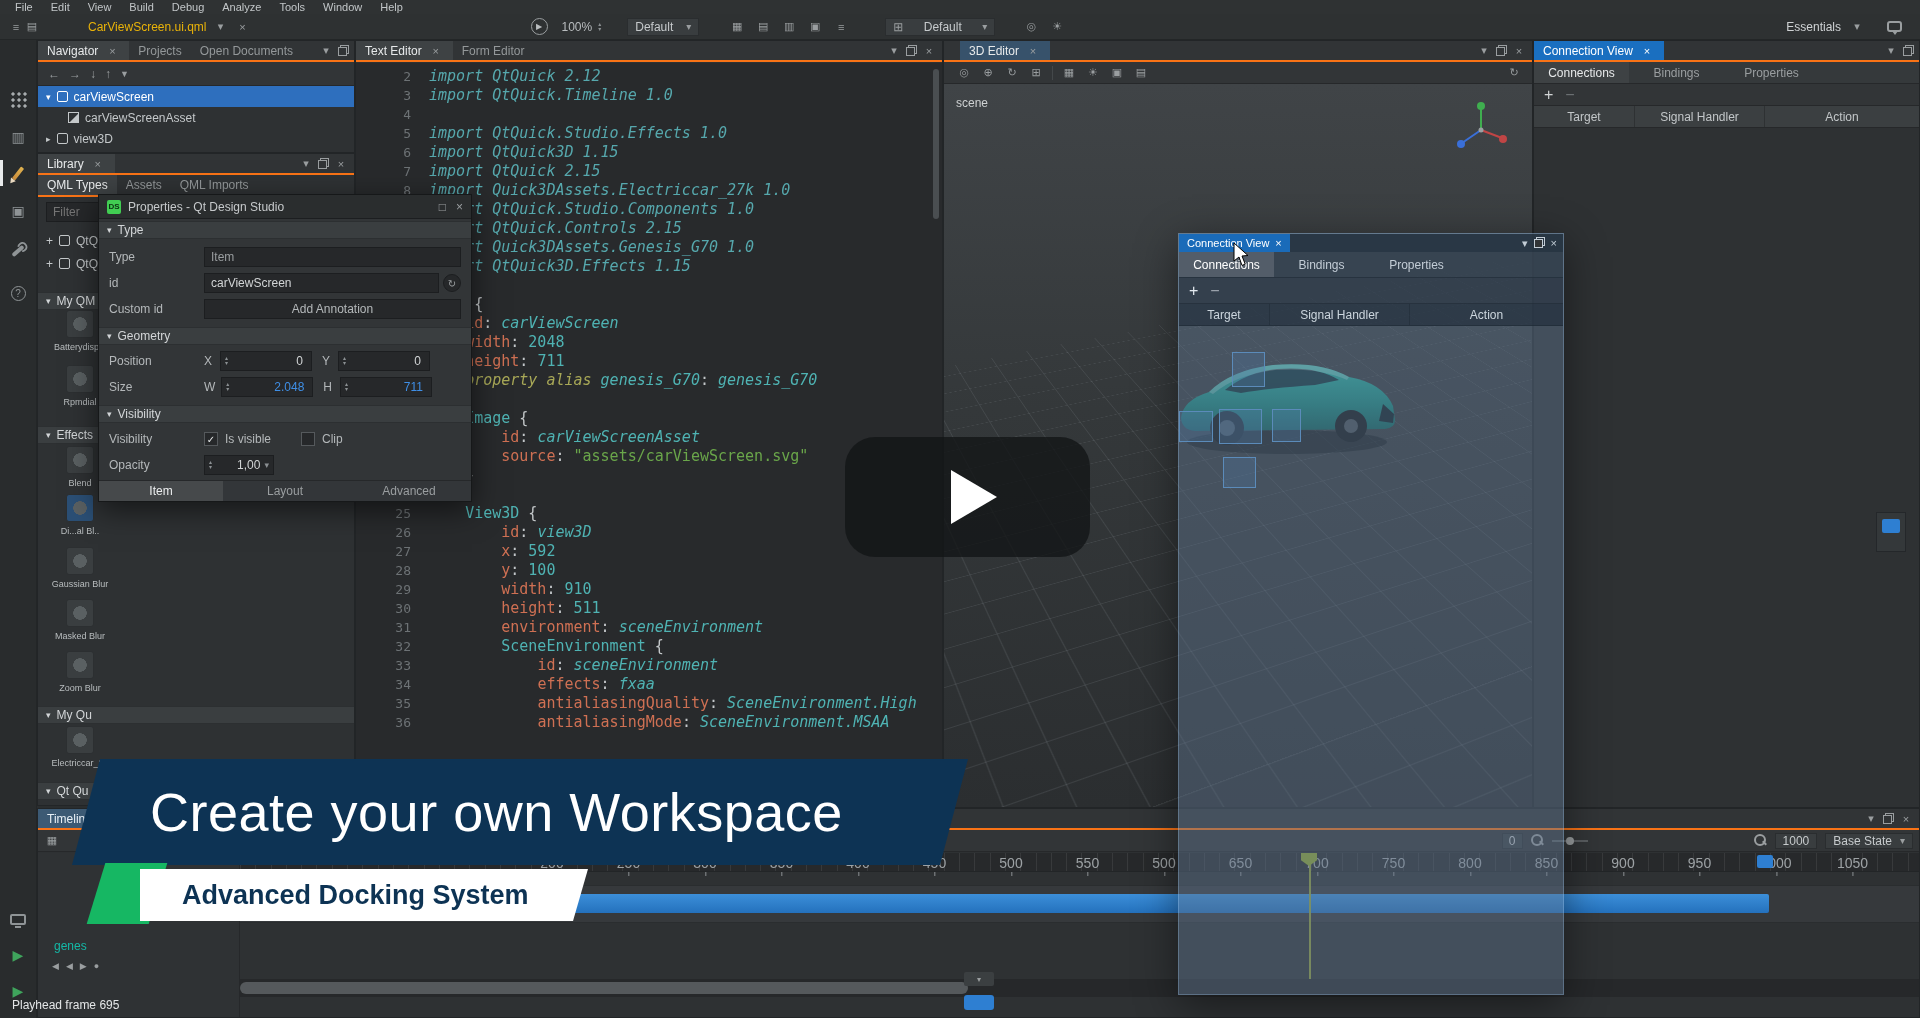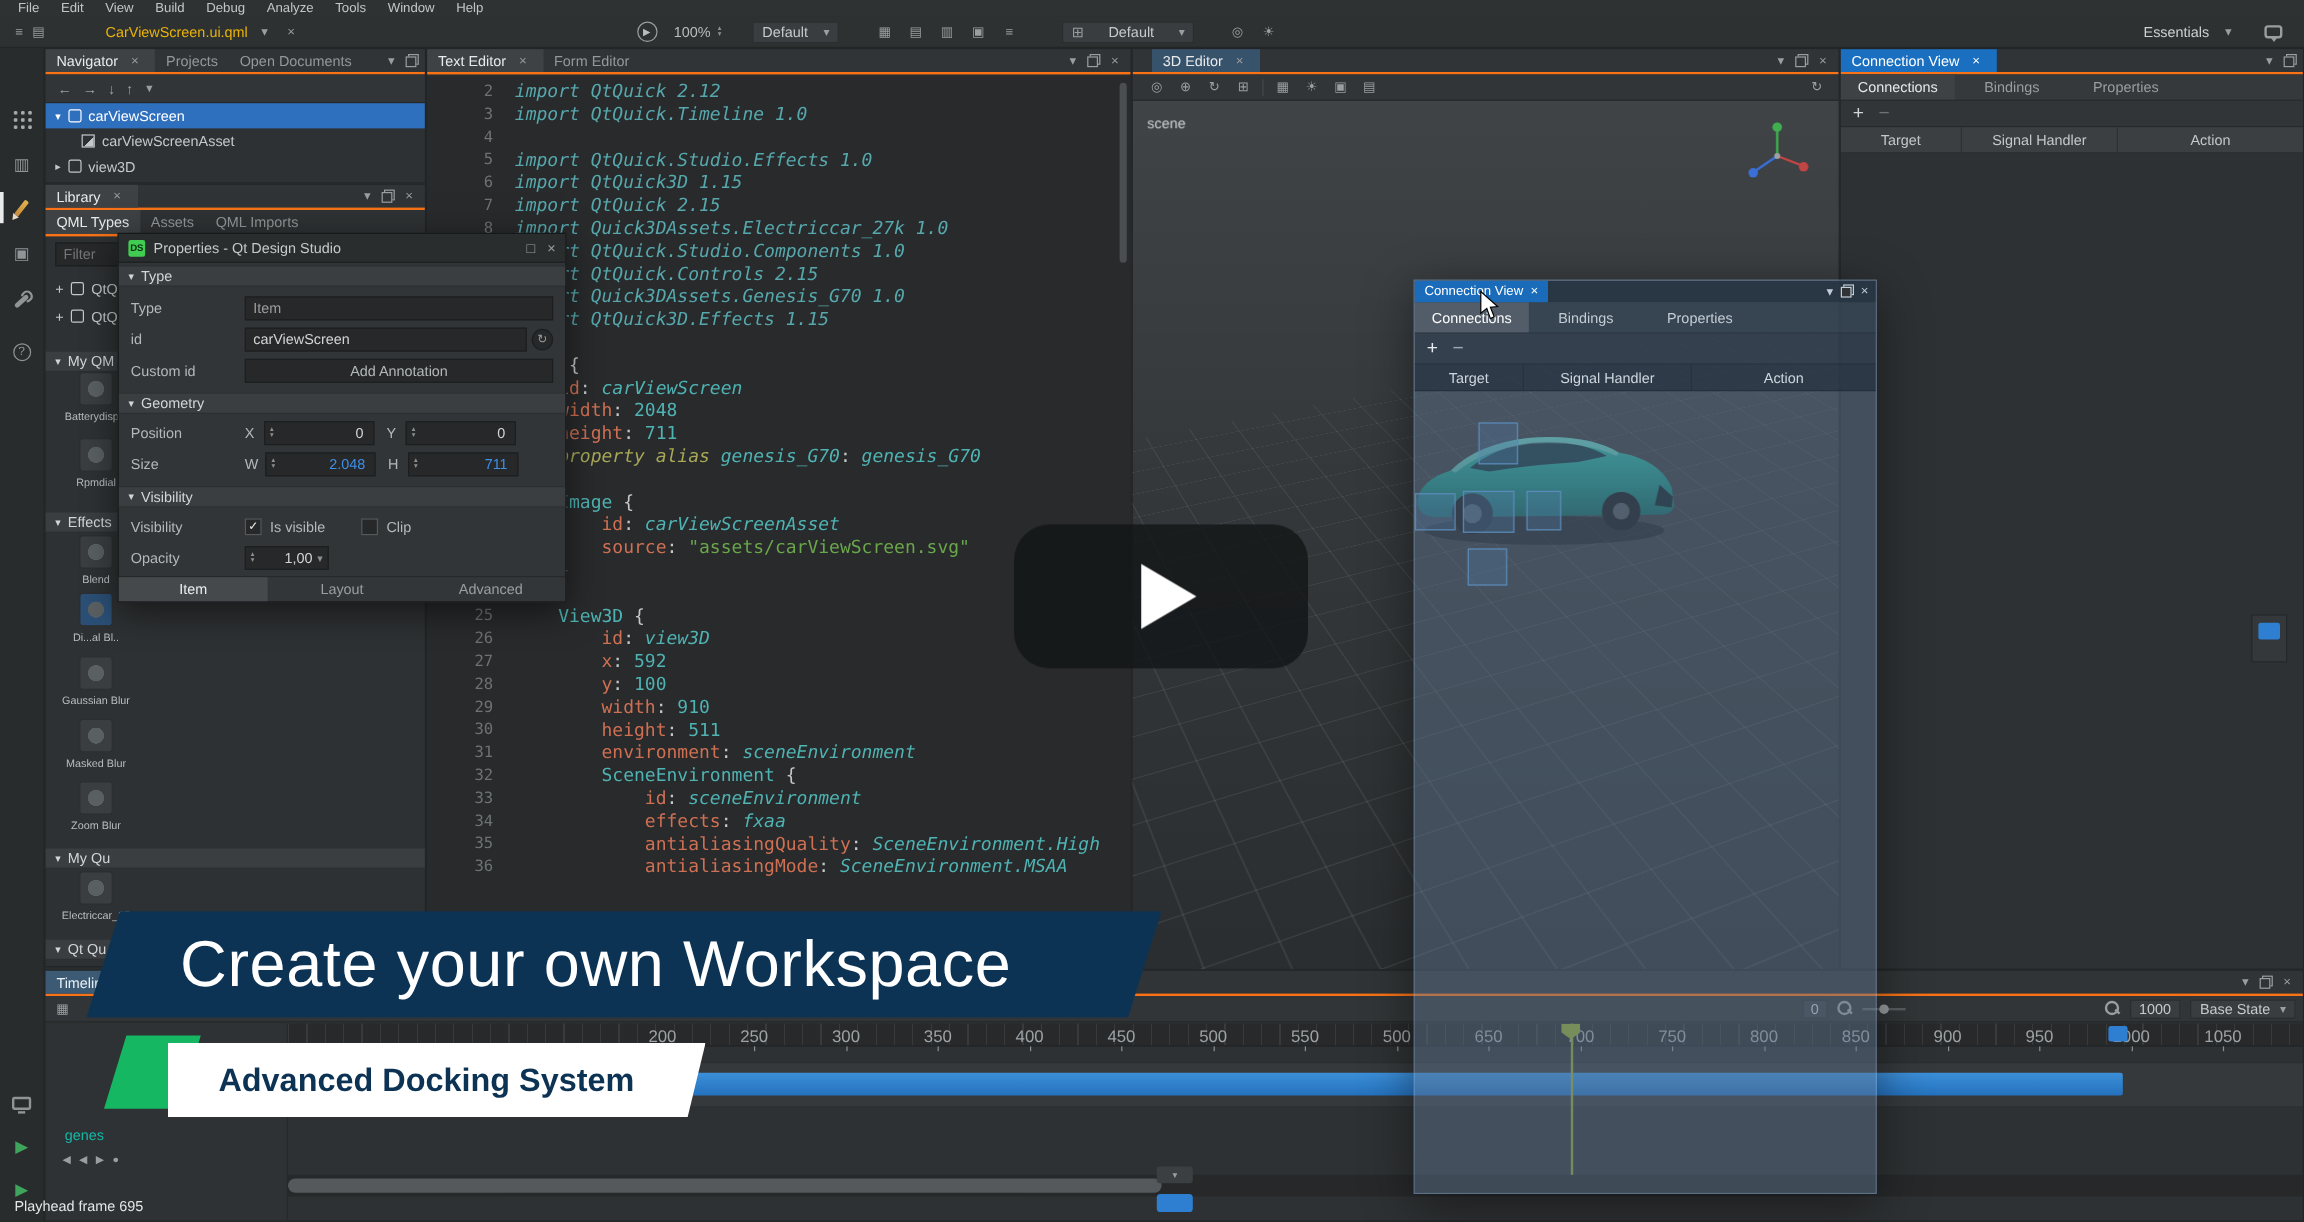--- a/index.html
+++ b/index.html
@@ -558,25 +558,25 @@
       <span style="font-size:9px;color:#8b9093">▾</span>
     </span>
   </div>
   <div style="position:absolute;left:0;right:0;bottom:0;height:21px;display:flex;background:#333639;border-top:1px solid #26282a">
     <div class="dtab on">Item</div>
     <div class="dtab">Layout</div>
     <div class="dtab">Advanced</div>
   </div>
 </div>
 
-<div style="position:absolute;left:72px;top:759px;width:896px;height:89px;background:#0d3354;z-index:40;display:flex;align-items:center;clip-path:polygon(28px 0,100% 0,calc(100% - 28px) 100%,0 100%)">
+<div style="position:absolute;left:72px;top:759px;width:896px;height:106px;background:#0d3354;z-index:40;display:flex;align-items:center;clip-path:polygon(28px 0,100% 0,calc(100% - 28px) 100%,0 100%)">
   <span style="font-size:54px;font-weight:400;color:#fff;padding-left:78px;letter-spacing:.5px">Create your own Workspace</span>
 </div>
 <div style="position:absolute;left:96px;top:863px;width:62px;height:61px;background:#16b763;transform:skewX(-17deg);z-index:41"></div>
-<div style="position:absolute;left:140px;top:869px;width:448px;height:62px;background:#ffffff;z-index:42;display:flex;align-items:center;clip-path:polygon(0 0,100% 0,calc(100% - 15px) 100%,0 100%)">
+<div style="position:absolute;left:140px;top:869px;width:448px;height:52px;background:#ffffff;z-index:42;display:flex;align-items:center;clip-path:polygon(0 0,100% 0,calc(100% - 15px) 100%,0 100%)">
   <span style="font-size:27px;font-weight:bold;color:#0d3354;padding-left:42px">Advanced Docking System</span>
 </div>
 
 <div style="position:absolute;left:845px;top:437px;width:245px;height:120px;background:rgba(18,20,22,.78);border-radius:30px;display:flex;align-items:center;justify-content:center;z-index:45">
   <span style="width:0;height:0;border-left:46px solid #fff;border-top:27px solid transparent;border-bottom:27px solid transparent;margin-left:12px"></span>
 </div>
 
 <div style="position:absolute;left:1178px;top:233px;width:386px;height:762px;z-index:50;border:1px solid rgba(140,175,210,.45);box-shadow:0 10px 40px rgba(0,0,0,.45);display:flex;flex-direction:column;background:rgba(96,120,145,.28)">
   <div style="height:18px;background:rgba(38,52,66,.88);display:flex;align-items:center;font-size:11px">
     <span style="height:18px;display:flex;align-items:center;gap:6px;padding:0 8px;background:rgba(26,111,192,.95);color:#fff">

